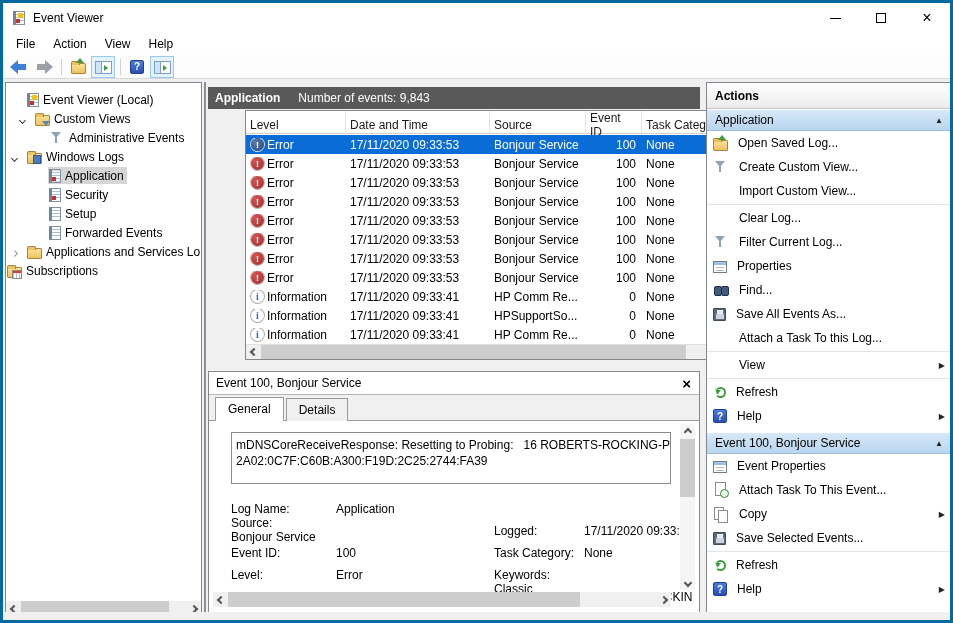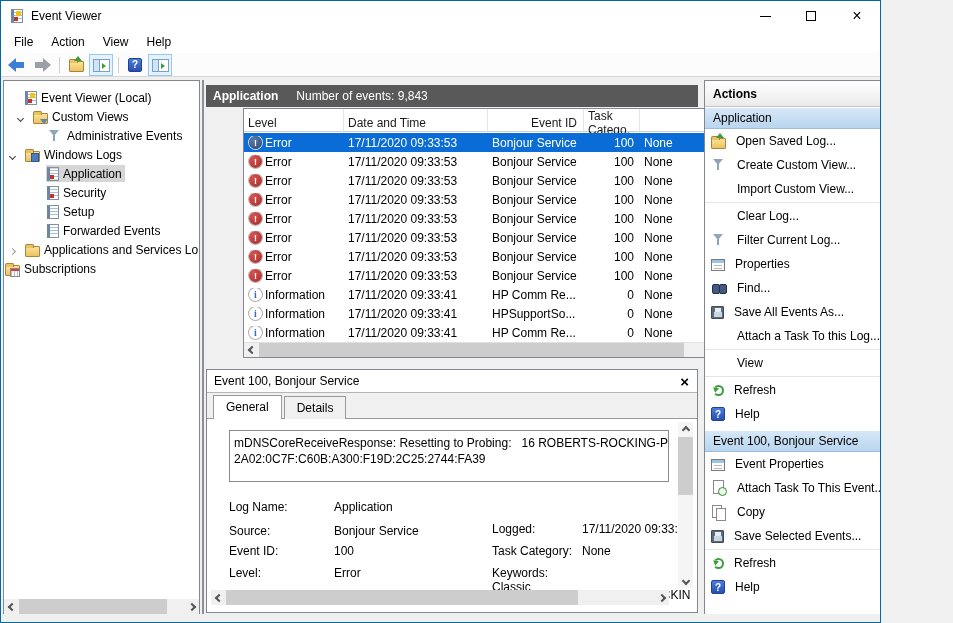--- a/index.html
+++ b/index.html
@@ -1,20 +1,20 @@
 <!DOCTYPE html>
 <html><head>
 <meta charset="utf-8">
 <style>
   * { margin:0; padding:0; box-sizing:border-box; }
   html,body { background:#f0f0f0; }
   #app {
-    position:relative; width:881px; height:623px;
+    position:relative; width:953px; height:623px;
     font-family:"Liberation Sans", sans-serif; font-size:12px; color:#000;
-    background:#f0f0f0; border:1px solid #0369a1; overflow:hidden;
+    background:#f0f0f0; border:3px solid #0369a1; overflow:hidden;
   }
   
   .titlebar { position:absolute; left:0; top:0; right:0; height:30px; background:#fff; display:flex; align-items:center; }
   .titlebar .app-title { margin-left:8px; font-size:12px; }
   .win-controls { position:absolute; right:0; top:0; height:30px; display:flex; }
   .win-btn { width:46px; height:30px; display:flex; align-items:center; justify-content:center; }
   .glyph-min { width:11px; height:1px; background:#000; }
   .glyph-max { width:10px; height:10px; border:1px solid #000; }
   .glyph-close { font-size:16px; line-height:1; color:#000; }
   
@@ -283,20 +283,21 @@
 
   <div class="log-titlebar">
     <span class="t1">Application</span>
     <span class="t2">Number of events: 9,843</span>
   </div>
 
   <div class="log-table">
     <div class="grid-row thead">
       <div class="th">Level</div>
       <div class="th">Date and Time</div>
+      <div class="th">Source</div>
       <div class="th num">Event ID</div>
       <div class="th">Task Catego.</div>
     </div>
     <div class="rows">
       <div class="grid-row row sel">
         <div class="cell">
             <span class="icon ic-error"></span>
             <span>Error</span>
           </div>
         <div class="cell">17/11/2020 09:33:53</div>
@@ -439,21 +440,21 @@
     <div class="detail-content">
       <div class="msg-box">
         <div class="msg-line">mDNSCoreReceiveResponse: Resetting to Probing:   16 ROBERTS-ROCKING-PC.loca</div>
         <div class="msg-line">2A02:0C7F:C60B:A300:F19D:2C25:2744:FA39</div>
       </div>
       <div class="fields">
         <div class="frow" style="top:8px;">
           <span class="flabel">Log Name:</span>
           <span class="fvalue">Application</span>
         </div>
-        <div class="frow" style="top:32px;">
+        <div class="frow" style="top:22px;flex-direction:column;">
           <span class="flabel">Source:</span>
           <span class="fvalue">Bonjour Service</span>
         </div>
         <div class="fr-right" style="top:30px;">
           <span class="flabel">Logged:</span>
           <span class="fvalue">17/11/2020 09:33:</span>
         </div>
         <div class="frow" style="top:52px;">
           <span class="flabel">Event ID:</span>
           <span class="fvalue">100</span>

